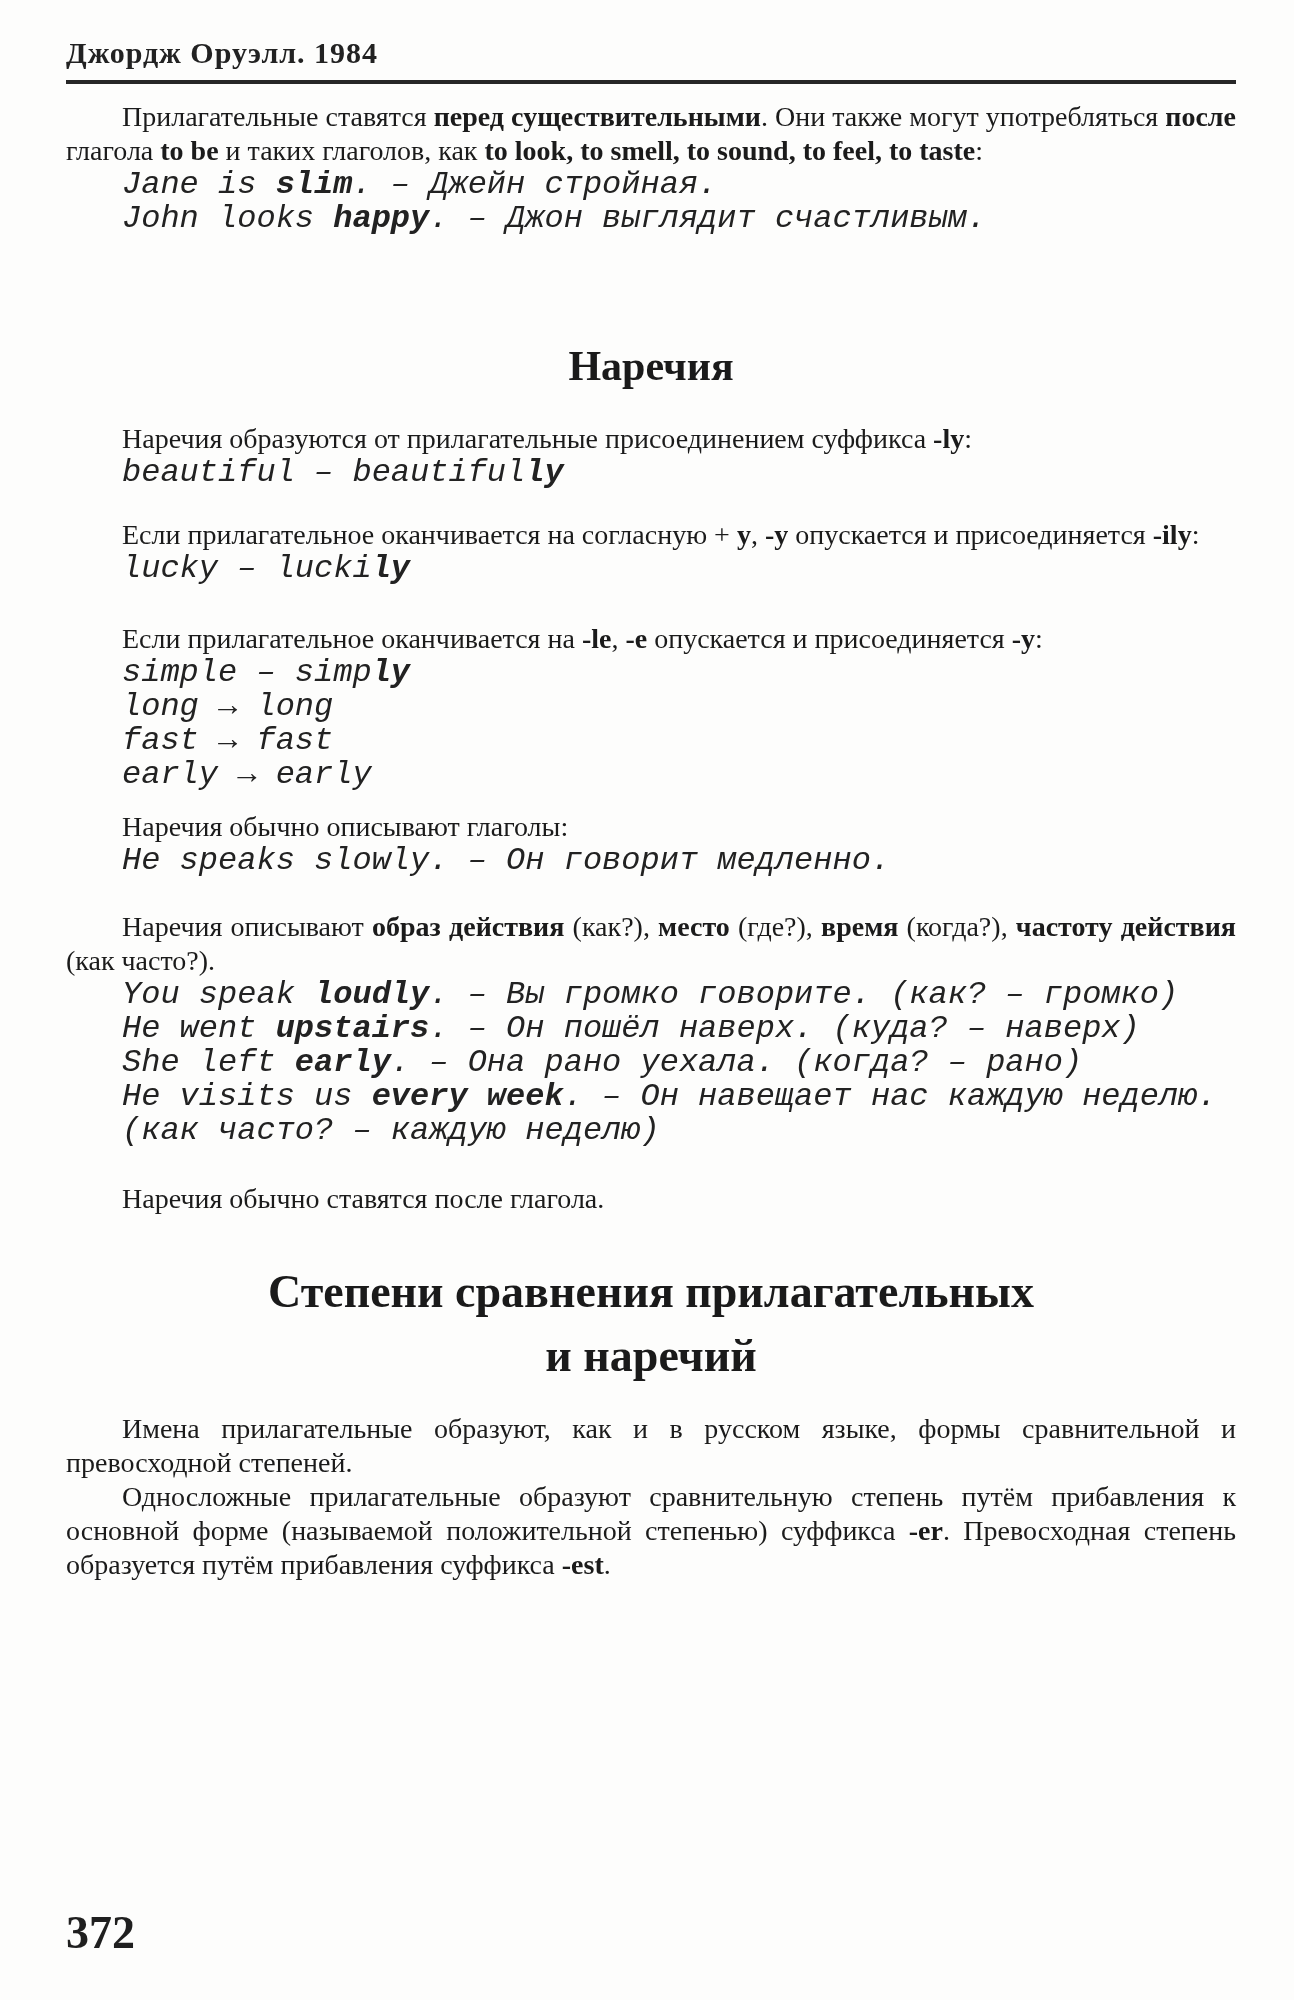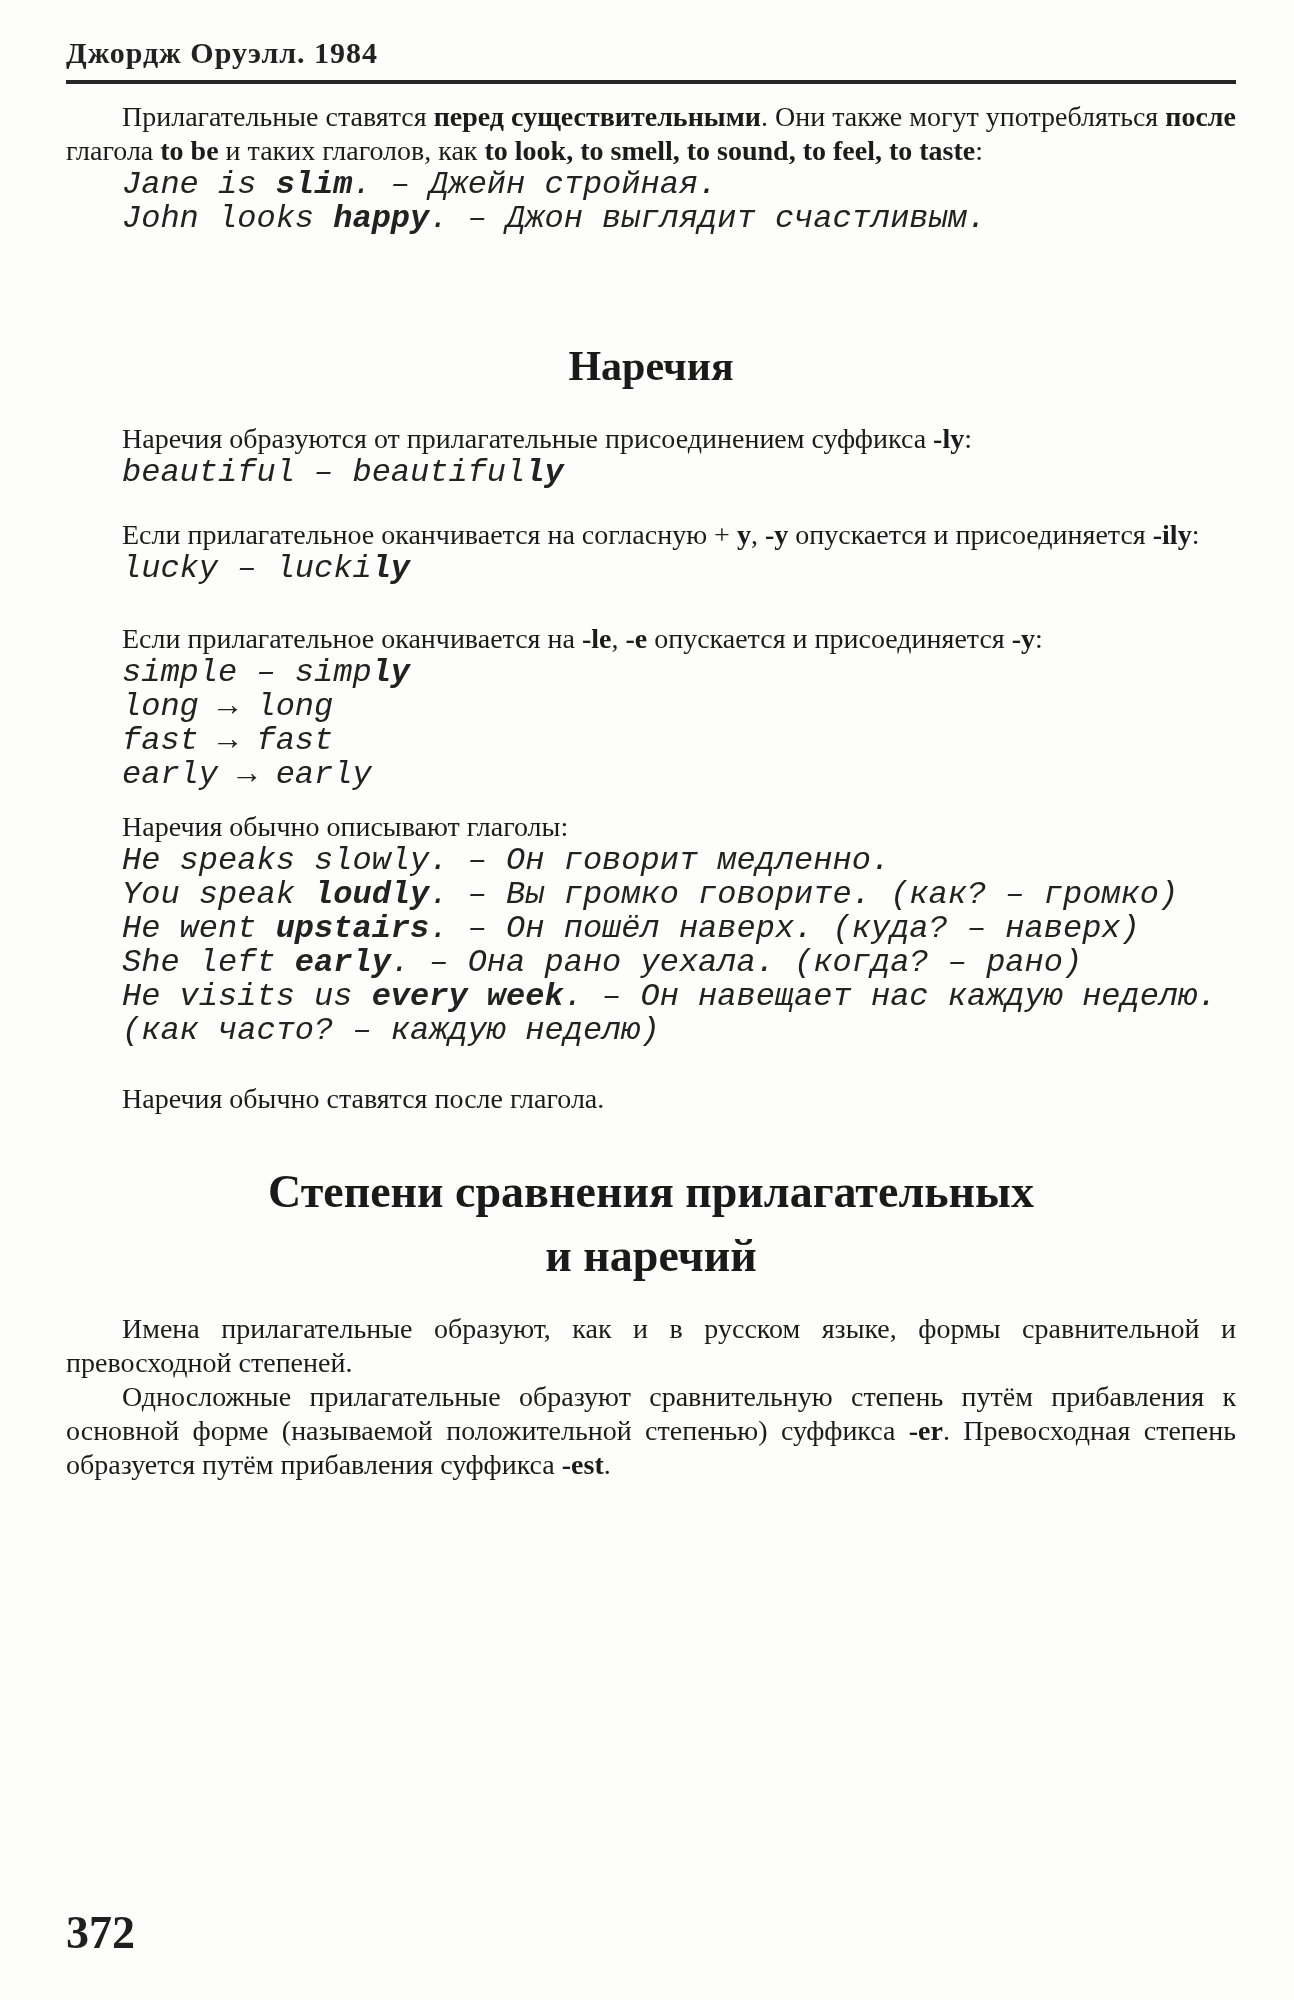--- a/index.html
+++ b/index.html
@@ -108,20 +108,21 @@
   <p class="para mt-p-le"><span>Если прилагательное оканчивается на </span><span class="b">-le</span><span>, </span><span class="b">-e</span><span> опускается и присоединяется </span><span class="b">-y</span><span>:</span></p>
   <div class="example"><span>simple – simp</span><span class="b">ly</span></div>
 
   <div class="example">long → long</div>
   <div class="example">fast → fast</div>
   <div class="example">early → early</div>
 
   <p class="para mt-p-verb">Наречия обычно описывают глаголы:</p>
   <div class="example">He speaks slowly. – Он говорит медленно.</div>
 
+  <p class="para mt-p-types"><span>Наречия описывают </span><span class="b">образ действия</span><span> (как?), </span><span class="b">место</span><span> (где?), </span><span class="b">время</span><span> (когда?), </span><span class="b">частоту действия</span><span> (как часто?).</span></p>
   <div class="example"><span>You speak </span><span class="b">loudly</span><span>. – Вы громко говорите. (как? – громко)</span></div>
   <div class="example"><span>He went </span><span class="b">upstairs</span><span>. – Он пошёл наверх. (куда? – наверх)</span></div>
   <div class="example"><span>She left </span><span class="b">early</span><span>. – Она рано уехала. (когда? – рано)</span></div>
   <div class="example"><span>He visits us </span><span class="b">every week</span><span>. – Он навещает нас каждую неделю. (как часто? – каждую неделю)</span></div>
 
   <p class="para mt-p-after">Наречия обычно ставятся после глагола.</p>
 
   <h2 class="h2">
     <span class="h2-line">Степени сравнения прилагательных</span>
     <span class="h2-line">и наречий</span>

